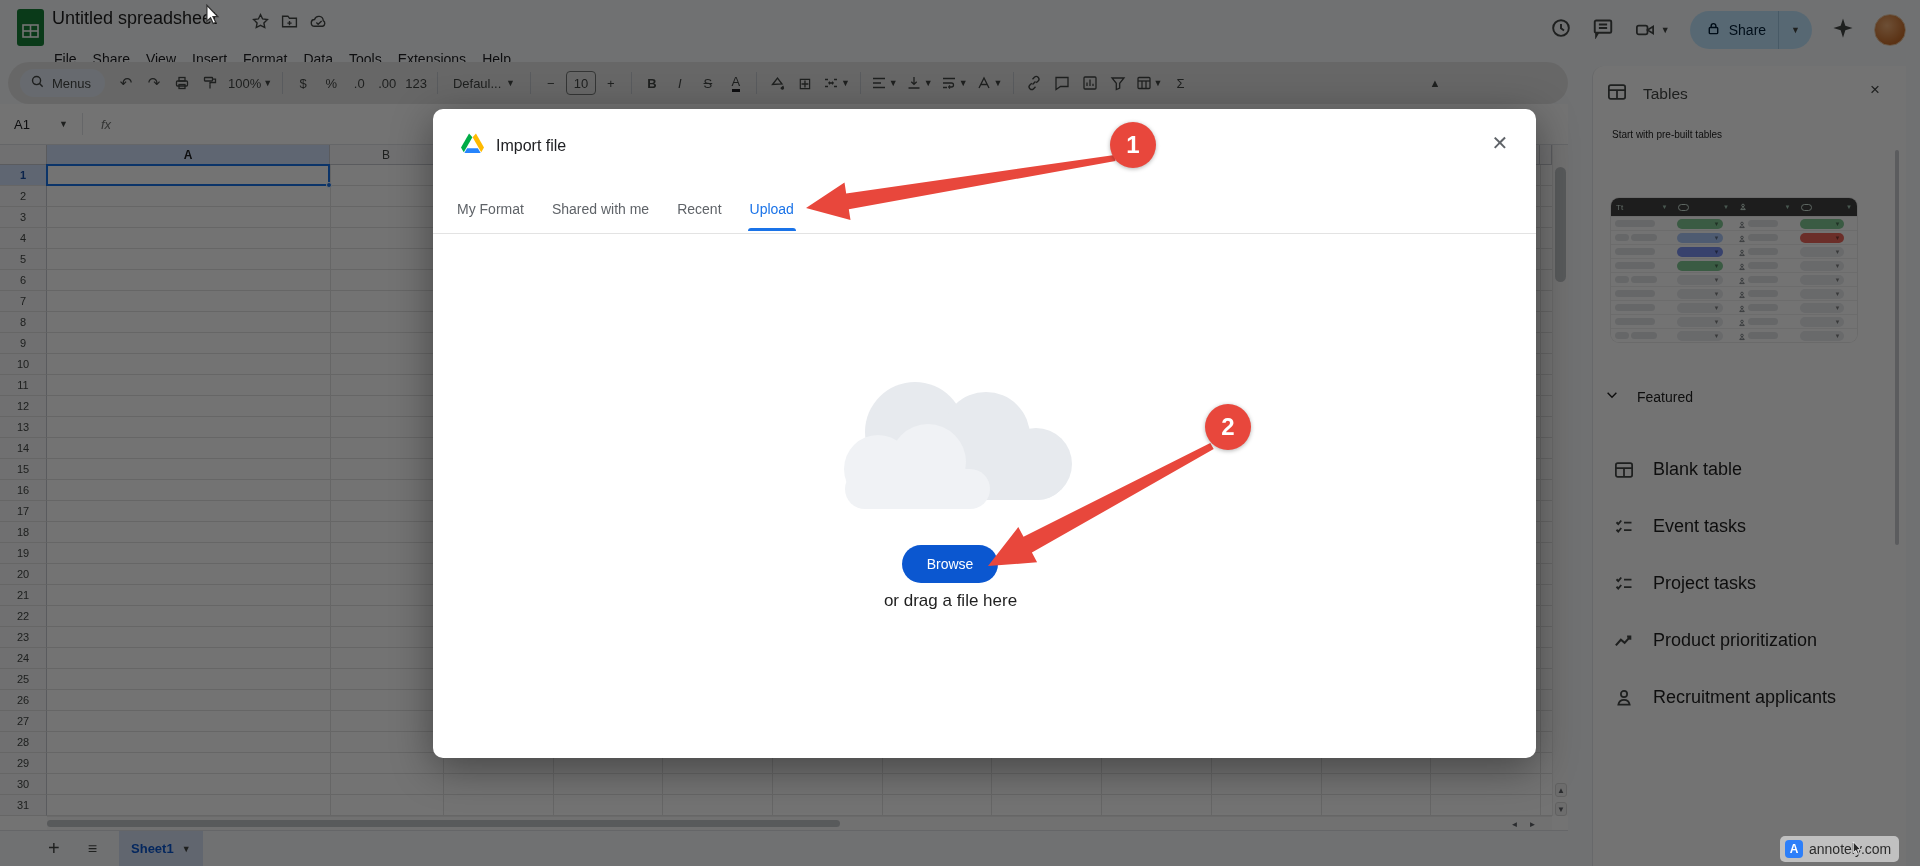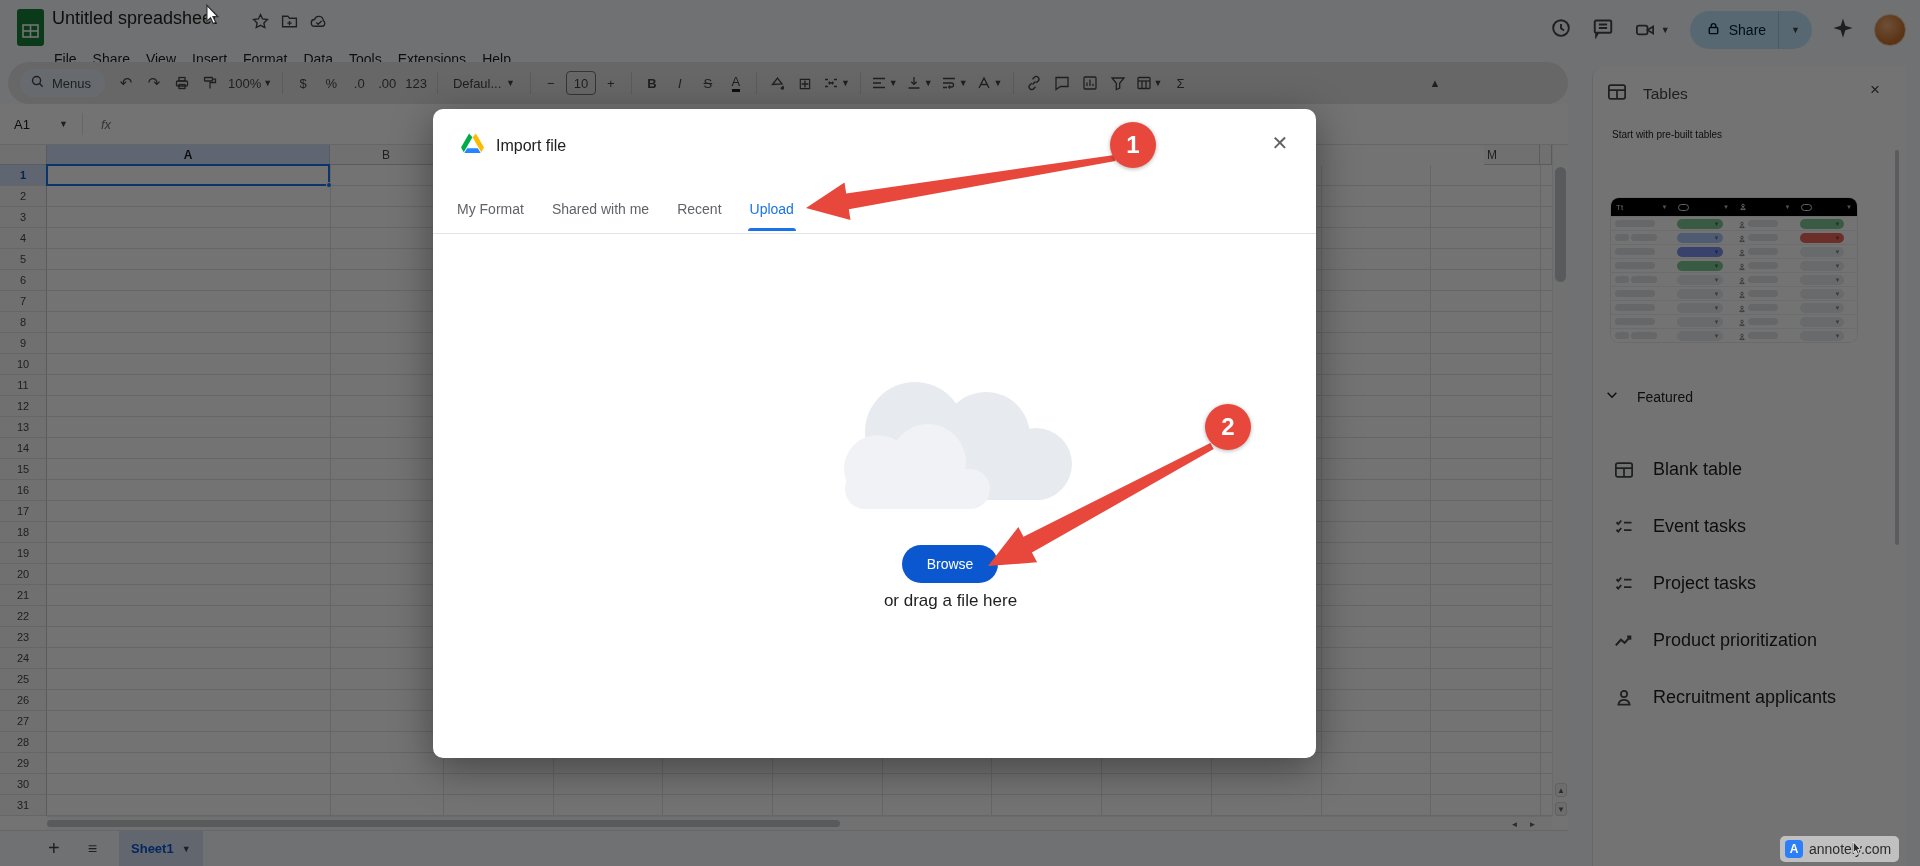--- a/index.html
+++ b/index.html
@@ -86,21 +86,21 @@
   .sb-item { height:57px; display:flex; align-items:center; padding-left:21px; gap:19px; color:#1f1f1f; }
   .sb-item .ico { color:#444746; display:flex; }
   .sb-item .lbl { font-size:18px; }
   #sb-scroll { position:absolute; left:302px; top:84px; width:4px; height:395px; border-radius:2px; background:#c9ccd0; }
   #right-strip { position:absolute; left:1906px; top:66px; width:14px; height:800px; background:#f9fbfd; }
 
   
   #scrim { position:absolute; left:0; top:0; width:1920px; height:866px; background:rgba(0,0,0,0.55); z-index:50; pointer-events:none; }
 
   
-  #dialog { position:absolute; left:433px; top:109px; width:883px; height:649px; background:#fff; border-radius:10px; box-shadow:0 10px 40px rgba(0,0,0,.4); z-index:60; }
+  #dialog { position:absolute; left:433px; top:109px; width:1103px; height:649px; background:#fff; border-radius:10px; box-shadow:0 10px 40px rgba(0,0,0,.4); z-index:60; }
   #dlg-header { position:absolute; left:28px; top:24px; display:flex; align-items:center; gap:12px; }
   #dlg-title { font-size:16px; font-weight:500; color:#202124; }
   #dlg-close { position:absolute; right:24px; top:22px; font-size:20px; color:#5f6368; width:24px; height:24px; display:flex; align-items:center; justify-content:center; }
   #dlg-tabs { position:absolute; left:10px; top:82px; display:flex; }
   .dlg-tab { padding:10px 14px 14px; font-size:14px; font-weight:500; color:#5f6368; position:relative; }
   .dlg-tab.active { color:#1a73e8; }
   .dlg-tab.active::after { content:""; position:absolute; left:12px; right:12px; bottom:0; height:3.5px; border-radius:3px 3px 0 0; background:#1a73e8; }
   #dlg-divider { position:absolute; left:0; top:124px; width:100%; height:1px; background:#e3e3e3; }
   #cloud-wrap { position:absolute; left:390px; top:255px; }
   #browse-btn { position:absolute; left:469px; top:436px; width:96px; height:38px; border-radius:19px; background:#0b57d0; color:#fff; font-size:14px; font-weight:500; display:flex; align-items:center; justify-content:center; border:none; font-family:"Liberation Sans",sans-serif; }
@@ -477,21 +477,21 @@
     <span class="ico"><svg width="20" height="20" viewBox="0 0 16 16" fill="none" stroke="currentColor" stroke-width="1.4">
           <rect x="1.5" y="2.5" width="13" height="11" rx="1.5"></rect>
           <line x1="1.5" y1="6.5" x2="14.5" y2="6.5"></line>
           <line x1="8" y1="6.5" x2="8" y2="13.5"></line>
         </svg></span>
     <span id="sb-title">Tables</span>
     <span id="sb-close">×</span>
   </div>
   <div id="sb-heading">Start with pre-built tables</div>
   <div id="preview-table">
-    <div id="pt-header" style="background: #000000;">
+    <div id="pt-header" style="background: #404040;">
         <div class="pt-hcell">
           <span style="font-size:8px;">Tt</span>
           <span class="hc-drop">▼</span>
         </div>
         <div class="pt-hcell">
           <span class="pt-oval"></span>
           <span class="hc-drop">▼</span>
         </div>
         <div class="pt-hcell">
           <svg width="8" height="8" viewBox="0 0 16 16" fill="none" stroke="#cfe3d8" stroke-width="2">

